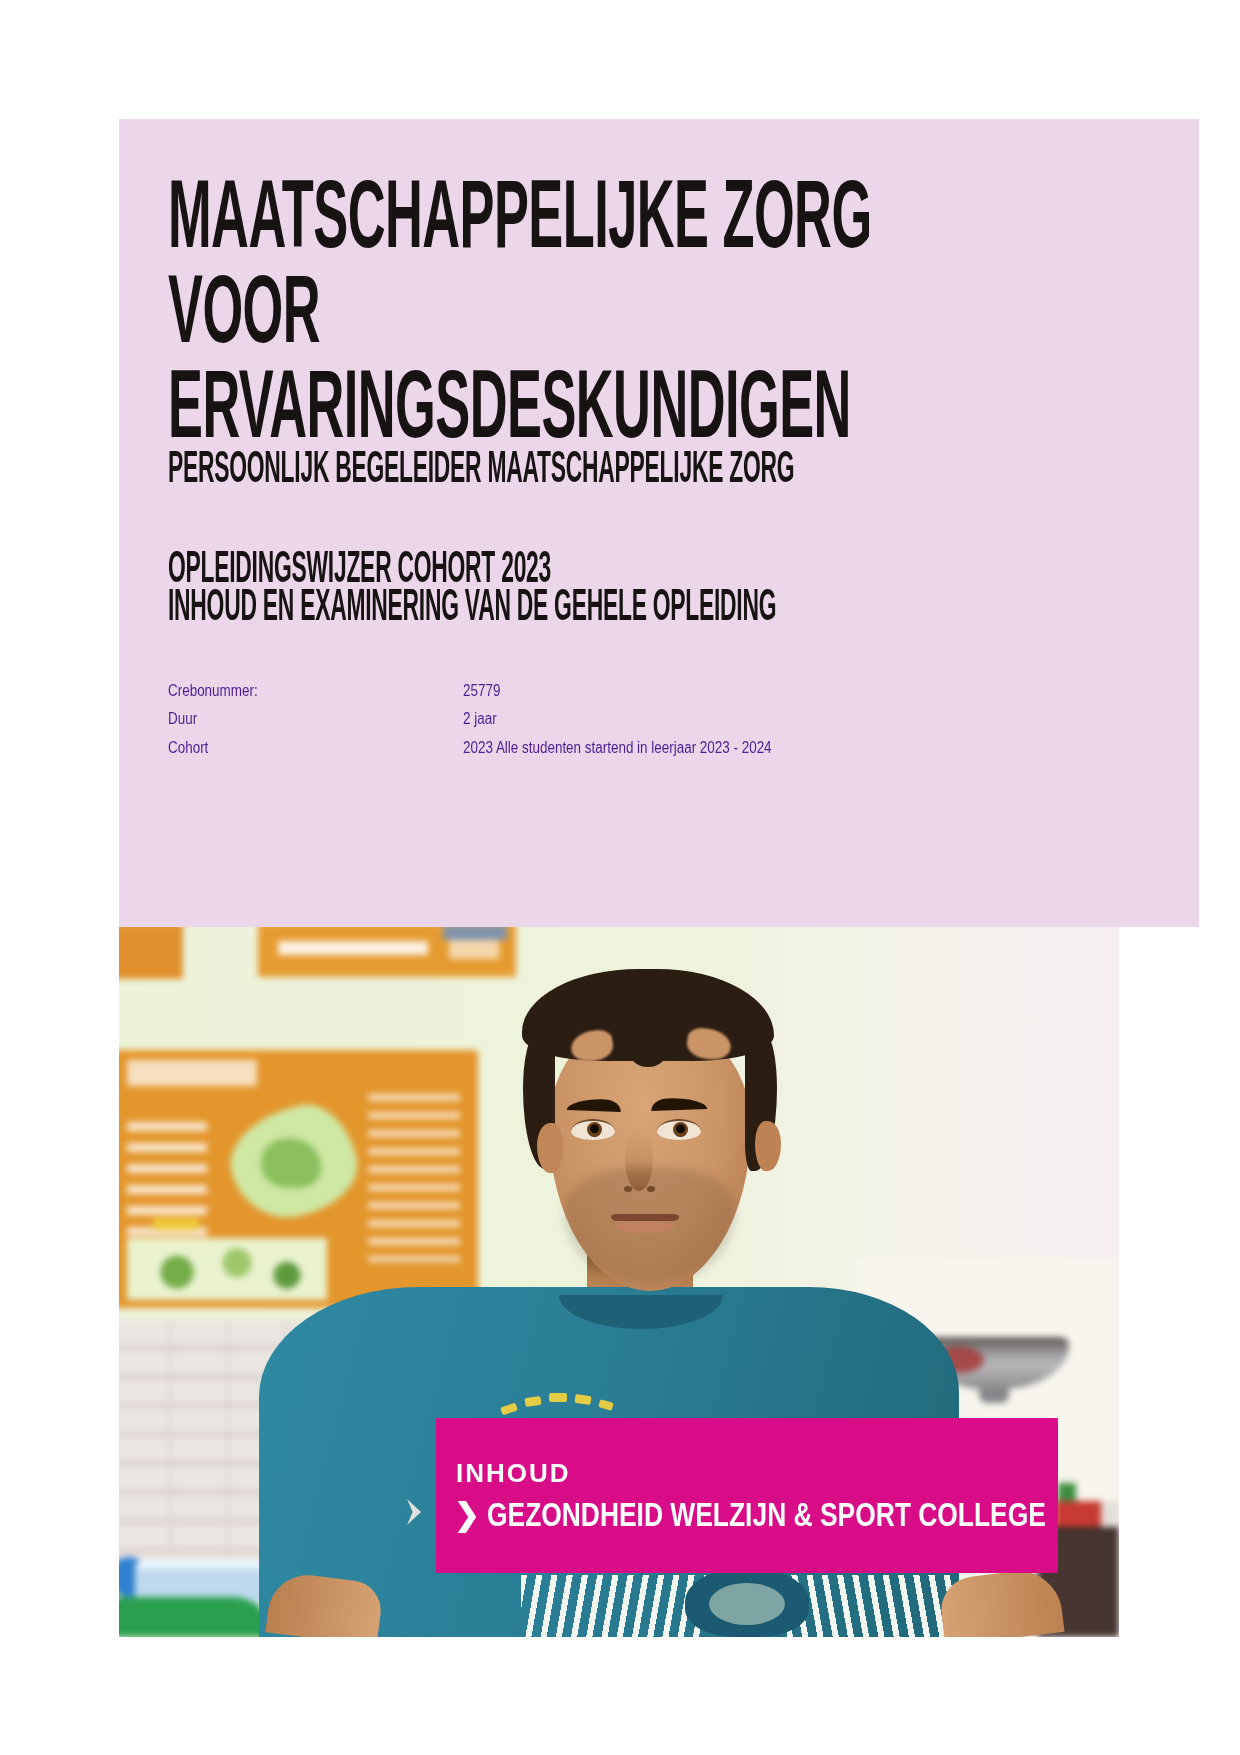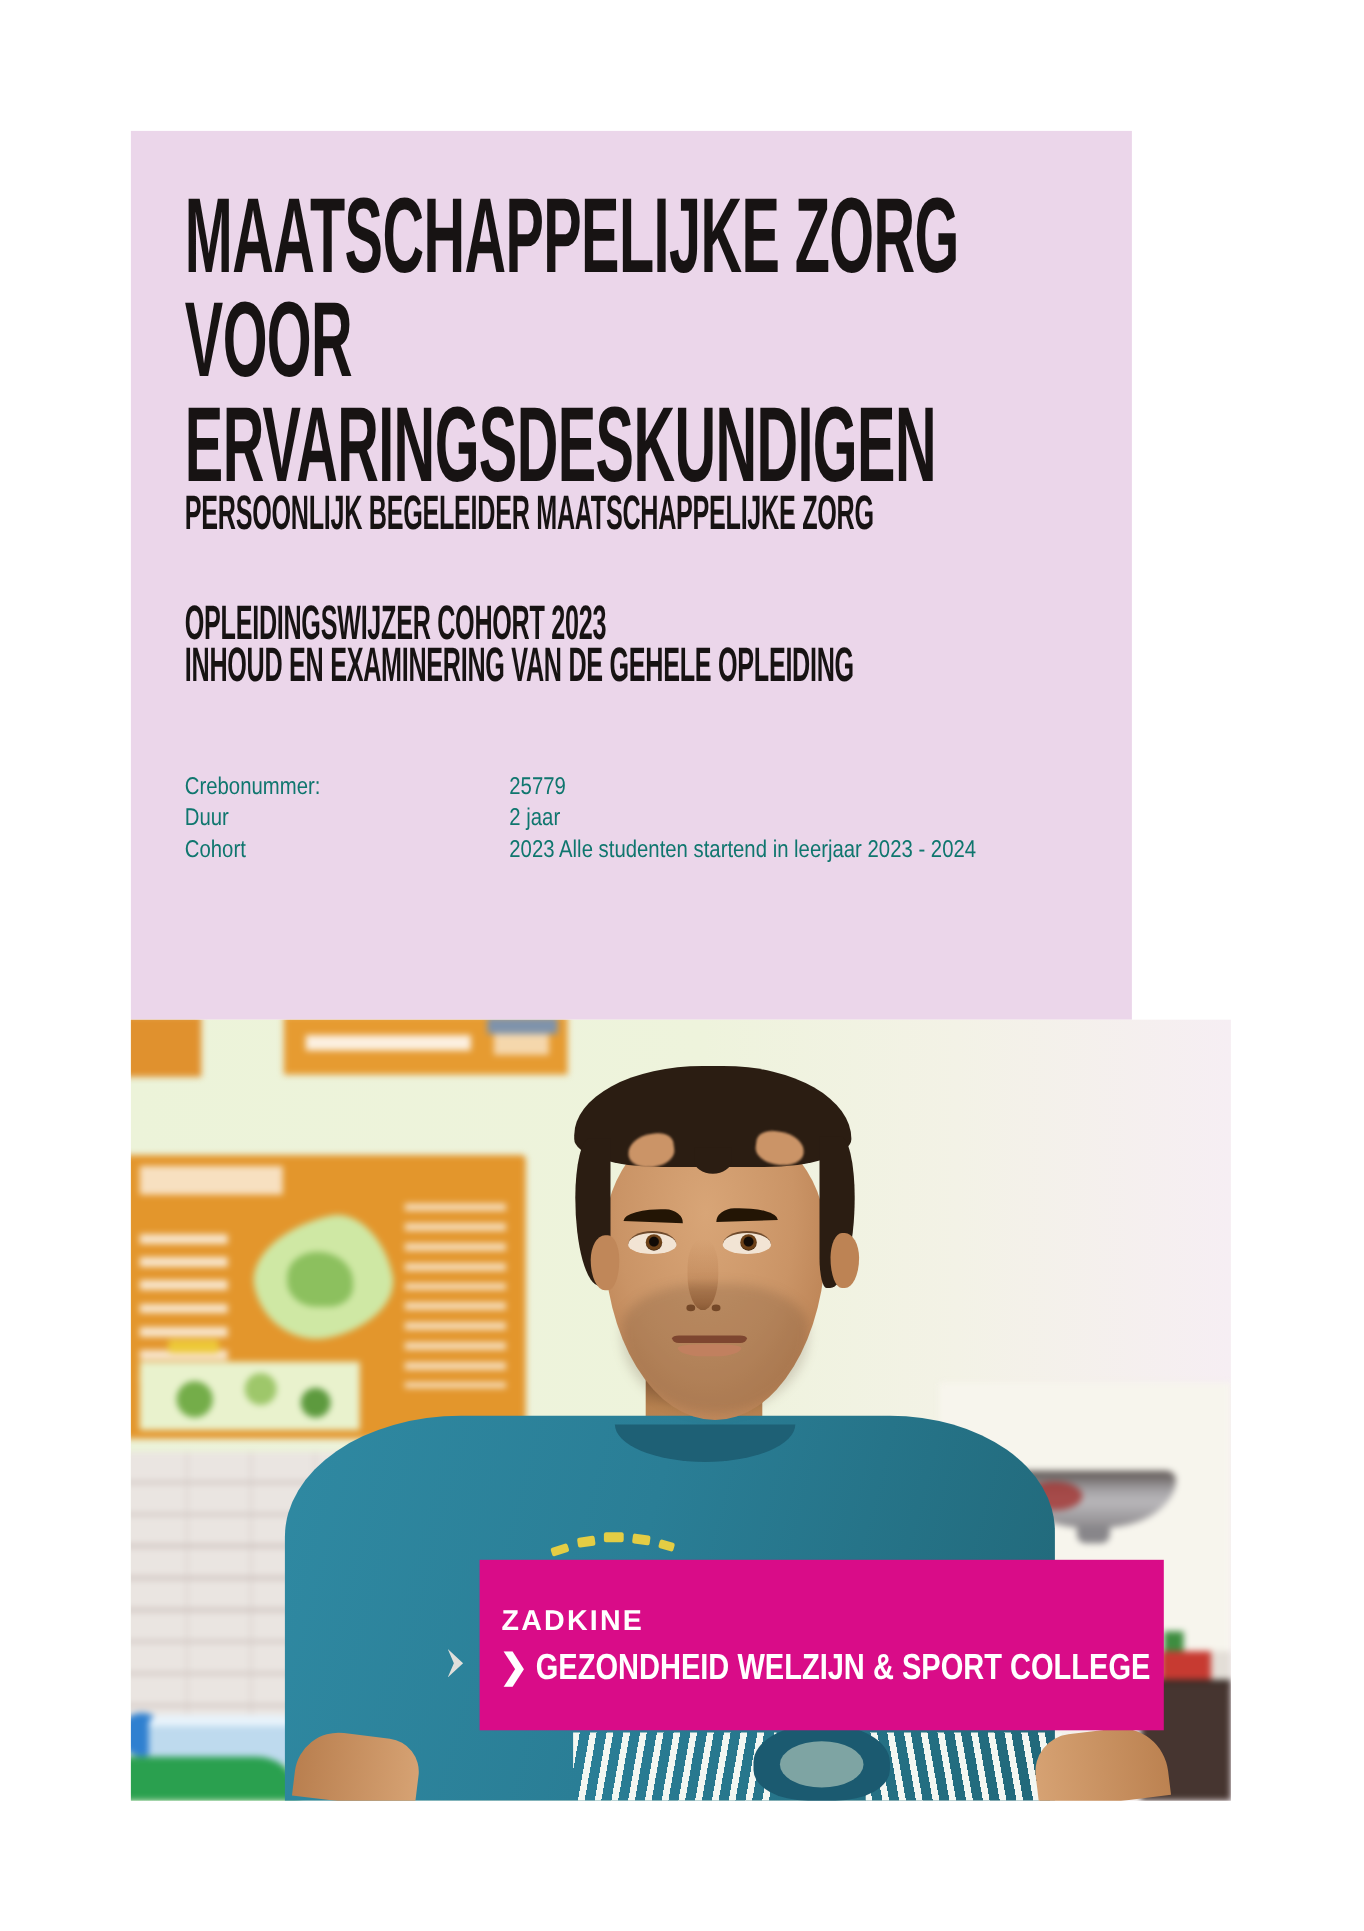--- a/index.html
+++ b/index.html
@@ -1,31 +1,31 @@
 <!DOCTYPE html>
 <html><head>
 <meta charset="utf-8">
 <style>
   html,body{margin:0;padding:0;background:#ffffff;}
   body{overflow:hidden;}
   .page{position:relative;width:1240px;height:1755px;background:#ffffff;
         font-family:"Liberation Sans",sans-serif;overflow:hidden;}
 
   
-  .panel{position:absolute;left:119px;top:119px;width:910px;height:808px;background:#ebd6ea;color:#171313;}
+  .panel{position:absolute;left:119px;top:119px;width:1080px;height:808px;background:#ebd6ea;color:#171313;}
   .scx{display:inline-block;transform:scaleX(0.54);transform-origin:0 50%;white-space:nowrap;}
   .scxh{display:inline-block;transform:scaleX(0.52);transform-origin:0 50%;white-space:nowrap;}
   .scxt{display:inline-block;transform:scaleX(0.84);transform-origin:0 50%;white-space:nowrap;}
   .title{position:absolute;left:49px;top:47px;margin:0;font-size:97px;line-height:95px;
          font-weight:bold;letter-spacing:-1px;white-space:nowrap;}
   .subtitle{position:absolute;left:49px;top:326px;font-size:44px;line-height:44px;
          font-weight:bold;letter-spacing:-0.5px;white-space:nowrap;}
   .section-heading{position:absolute;left:49px;top:429px;font-size:44px;line-height:38px;
          font-weight:bold;letter-spacing:-0.5px;white-space:nowrap;}
-  .details{position:absolute;left:49px;top:582px;font-size:22px;line-height:28.4px;color:#0f766e;}
+  .details{position:absolute;left:49px;top:558px;font-size:16px;line-height:28.4px;color:#4c1d95;}
   .details .row{display:flex;}
   .details .label{flex:0 0 295px;width:295px;}
   .details .cell{white-space:nowrap;}
 
   
   .photo{position:absolute;left:119px;top:927px;width:1000px;height:710px;overflow:hidden;
          background:linear-gradient(90deg,#ecf3d9 0%,#eef3dc 52%,#f3f2e6 75%,#f6eef3 100%);}
   .photo div{position:absolute;}
   .bgroup{left:0;top:0;width:100%;height:100%;filter:blur(3px);}
   .pa1{left:-6px;top:-4px;width:70px;height:56px;background:#e0912e;}
@@ -233,20 +233,20 @@
       <div class="no-r"></div>
       <div class="stubble"></div>
       <div class="mouth"></div>
       <div class="lip"></div>
       <div class="forearm-l"></div>
       <div class="forearm-r"></div>
     </div>
   </section>
 
   <div class="banner">
-    <div class="brand-name">ZADKINE</div>
+    <div class="brand-name">INHOUD</div>
     <div class="brand-line">
       <span class="chev">❯</span>
       <span class="college">GEZONDHEID WELZIJN &amp; SPORT COLLEGE</span>
     </div>
   </div>
 
 </div>
 
 </body></html>

